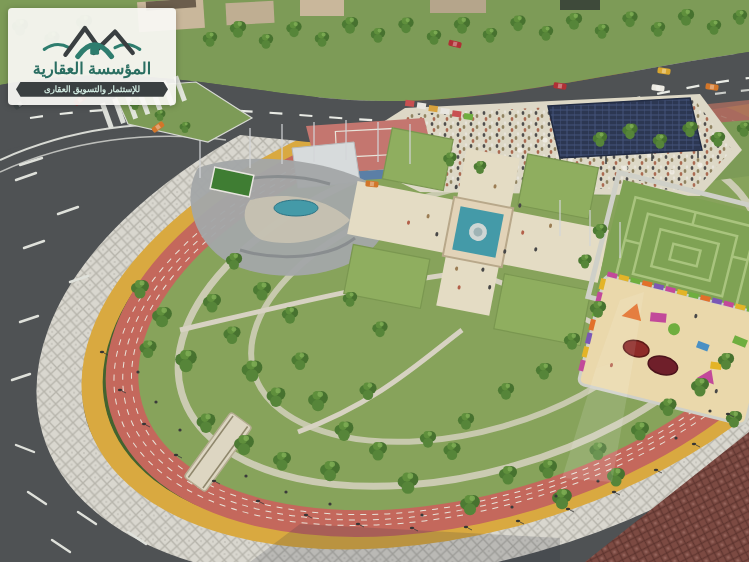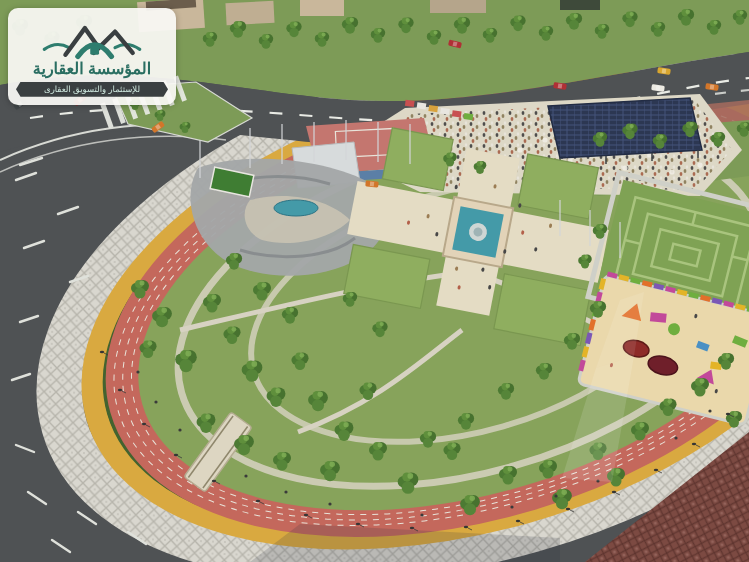--- a/index.html
+++ b/index.html
@@ -1,30 +1,30 @@
 <!DOCTYPE html>
 <html><head>
 <meta charset="utf-8">
 <style>
   html,body{margin:0;padding:0;background:#222;font-family:"Liberation Sans",sans-serif;}
   .stage{position:relative;width:749px;height:562px;overflow:hidden;background:#4f5254;}
   .stage svg.scene{position:absolute;inset:0;display:block;}
   .logo-card{
     position:absolute;left:8px;top:8px;width:152px;padding:6px 8px 8px;
-    background:rgba(250,249,245,.93);border-radius:10px;
+    background:rgba(250,249,245,.93);border-radius:4px;
     box-shadow:0 1px 6px rgba(0,0,0,.25);text-align:center;z-index:5;
   }
   .logo-mark{display:block;margin:0 auto;}
   .logo-title{
     direction:rtl;font-weight:bold;font-size:16px;line-height:1.05;
     color:#2a6e62;letter-spacing:0;margin-top:1px;
   }
   .logo-ribbon{
     margin-top:4px;background:#3a3f41;color:#cfe8df;direction:rtl;
-    font-size:8.5px;font-weight:normal;line-height:15px;height:15px;
+    font-size:8.5px;font-weight:bold;line-height:15px;height:15px;
     clip-path:polygon(3% 0,97% 0,100% 50%,97% 100%,3% 100%,0 50%);
   }
   .st-road{fill:#4f5254;}
   .mark{stroke:#e9ebe5;stroke-width:2.2;fill:none;}
   .dash{stroke:#dfe1db;stroke-width:2.4;stroke-linecap:round;}
   .pole{stroke:#d3d6d8;stroke-width:1.2;}
   .walk{stroke:#d7d2c2;fill:none;}
 </style>
 </head>
 <body>

